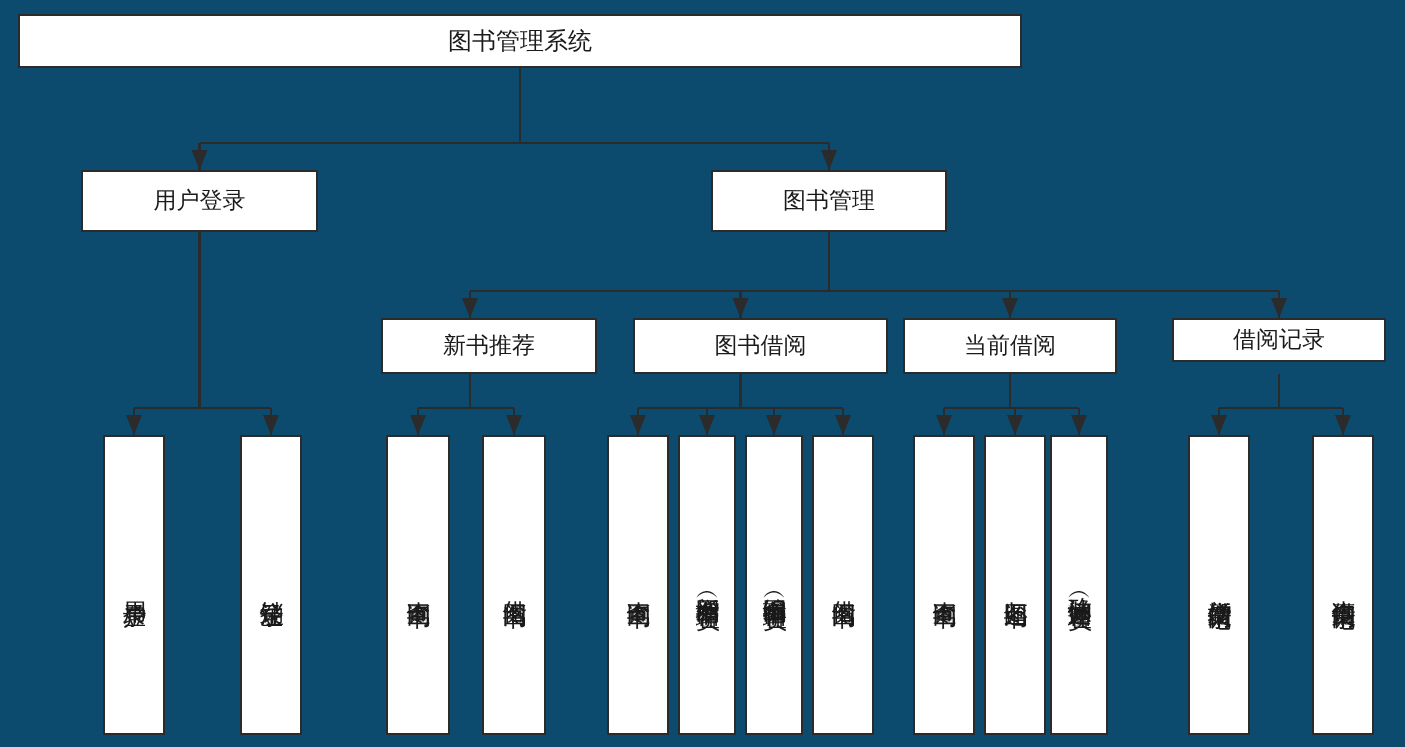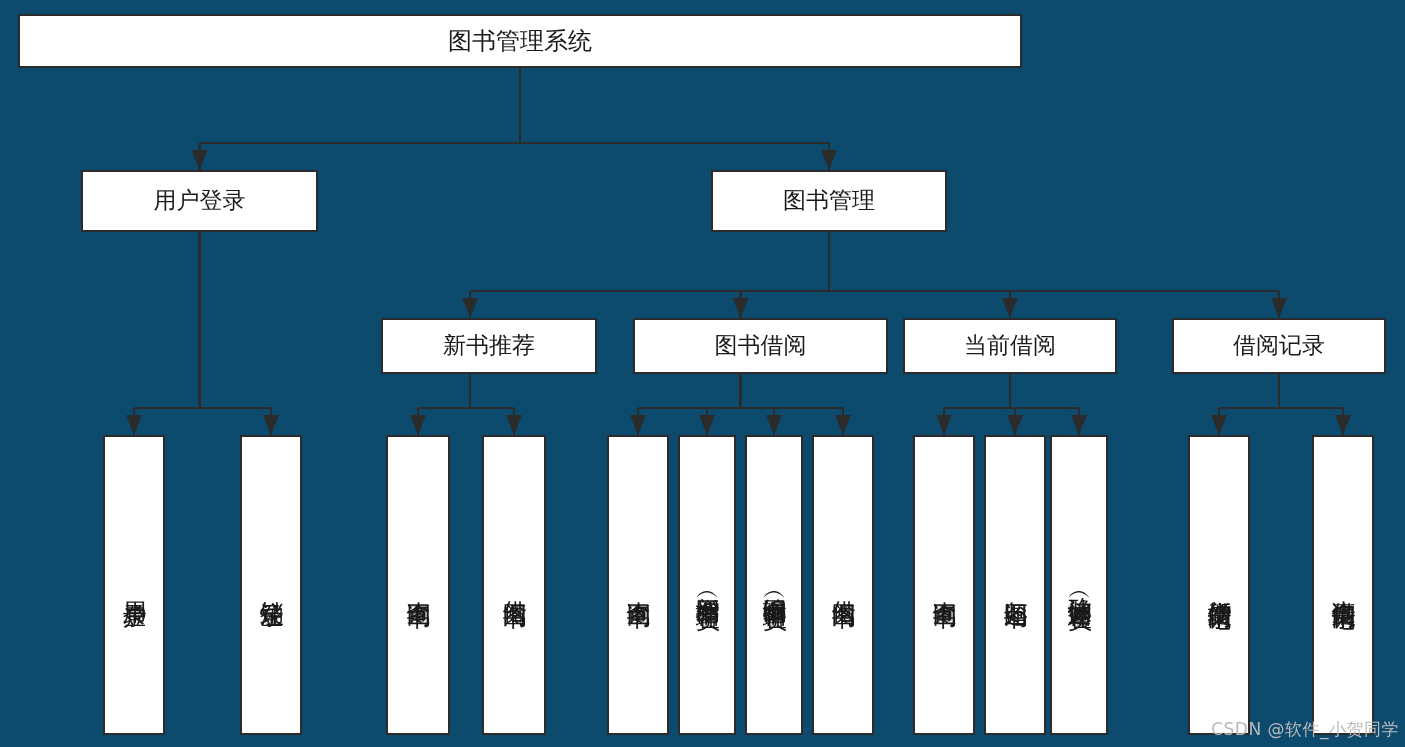--- a/index.html
+++ b/index.html
@@ -143,21 +143,21 @@
       </div>
       <div class="node horiz" style="left: 362px; top: 318px; width: 216px; height: 56px; margin-left: 19px;">
         <span class="node-label">新书推荐</span>
       </div>
       <div class="node horiz" style="left: 633px; top: 318px; width: 255px; height: 56px;">
         <span class="node-label">图书借阅</span>
       </div>
       <div class="node horiz" style="left: 903px; top: 318px; width: 214px; height: 56px;">
         <span class="node-label">当前借阅</span>
       </div>
-      <div class="node horiz" style="left: 1172px; top: 318px; width: 214px; height: 56px;">
+      <div class="node horiz" style="left: 1172px; top: 318px; width: 214px; height: 44px;">
         <span class="node-label">借阅记录</span>
       </div>
       <div class="node vert" style="left: 103px; top: 435px; width: 62px; height: 300px;">
         <span class="node-label">用户登录</span>
       </div>
       <div class="node vert" style="left: 240px; top: 435px; width: 62px; height: 300px;">
         <span class="node-label">注销登录</span>
       </div>
       <div class="node vert" style="left: 386px; top: 435px; width: 64px; height: 300px;">
         <span class="node-label">查询图书</span>
@@ -186,14 +186,13 @@
       <div class="node vert" style="left: 1050px; top: 435px; width: 58px; height: 300px;">
         <span class="node-label">确认归还（管理员）</span>
       </div>
       <div class="node vert" style="left: 1188px; top: 435px; width: 62px; height: 300px;">
         <span class="node-label">新增借阅记录</span>
       </div>
       <div class="node vert" style="left: 1312px; top: 435px; width: 62px; height: 300px;">
         <span class="node-label">查询借阅记录</span>
       </div>
     </div>
-  <div class="watermark">CSDN @软件_小贺同学</div>
 </div>
 
 </body></html>

